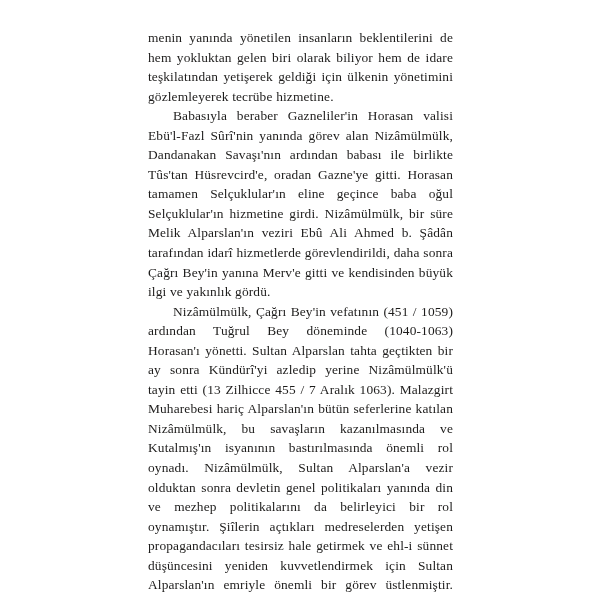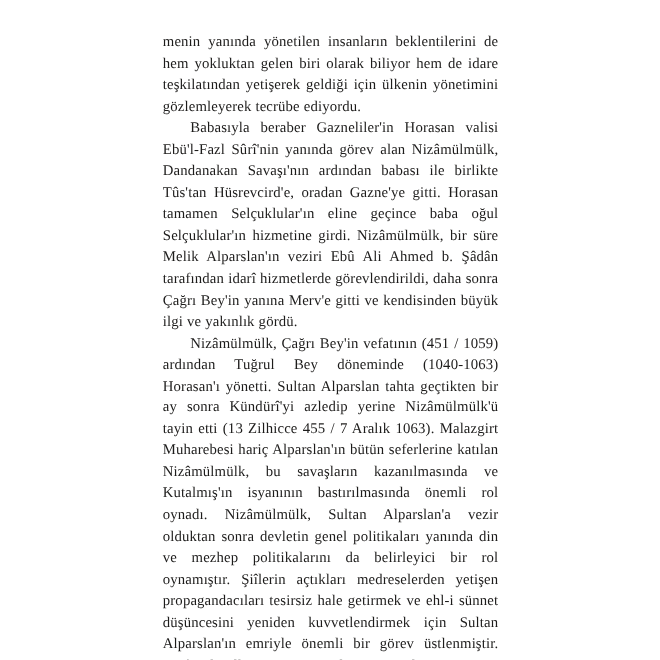--- a/index.html
+++ b/index.html
@@ -60,21 +60,21 @@
     text-rendering: optimizeLegibility;
   }
 </style>
 </head>
 <body style="background: rgb(255, 255, 255);">
 
 <div class="page" style="background: rgb(255, 255, 255);">
 
   <div class="text-column">
 
-    <p class="para no-indent" style="color: rgb(29, 28, 27);">menin yanında yönetilen insanların beklentilerini de hem yokluktan gelen biri olarak biliyor hem de idare teşkilatından yetişerek geldiği için ülkenin yönetimini gözlemleyerek tecrübe ediyordu.</p>
+    <p class="para no-indent" style="color: rgb(29, 28, 27);">menin yanında yönetilen insanların beklentilerini de hem yokluktan gelen biri olarak biliyor hem de idare teşkilatından yetişerek geldiği için ülkenin yönetimini gözlemleyerek tecrübe hizmetine.</p>
 
     <p class="para" style="color: rgb(29, 28, 27);">Babasıyla beraber Gazneliler'in Horasan valisi Ebü'l-Fazl Sûrî'nin yanında görev alan Nizâmülmülk, Dandanakan Savaşı'nın ardından babası ile birlikte Tûs'tan Hüsrevcird'e, oradan Gazne'ye gitti. Horasan tamamen Selçuklular'ın eline geçince baba oğul Selçuklular'ın hizmetine girdi. Nizâmülmülk, bir süre Melik Alparslan'ın veziri Ebû Ali Ahmed b. Şâdân tarafından idarî hizmetlerde görevlendirildi, daha sonra Çağrı Bey'in yanına Merv'e gitti ve kendisinden büyük ilgi ve yakınlık gördü.</p>
 
     <p class="para" style="color: rgb(29, 28, 27);">Nizâmülmülk, Çağrı Bey'in vefatının (451 / 1059) ardından Tuğrul Bey döneminde (1040-1063) Horasan'ı yönetti. Sultan Alparslan tahta geçtikten bir ay sonra Kündürî'yi azledip yerine Nizâmülmülk'ü tayin etti (13 Zilhicce 455 / 7 Aralık 1063). Malazgirt Muharebesi hariç Alparslan'ın bütün seferlerine katılan Nizâmülmülk, bu savaşların kazanılmasında ve Kutalmış'ın isyanının bastırılmasında önemli rol oynadı. Nizâmülmülk, Sultan Alparslan'a vezir olduktan sonra devletin genel politikaları yanında din ve mezhep politikalarını da belirleyici bir rol oynamıştır. Şiîlerin açtıkları medreselerden yetişen propagandacıları tesirsiz hale getirmek ve ehl-i sünnet düşüncesini yeniden kuvvetlendirmek için Sultan Alparslan'ın emriyle önemli bir görev üstlenmiştir. Nizâmülmülk, zamanında yayılmaya ve kuvvetlenmeye çalışan bozuk fırkalara karşı, ehl-i sünnet bilgilerinin sistemli bir şekilde öğretilmesi sağlandı. Bunun için Bağdat, Belh, Nişabur, Herat, İsfehan, Basra ve Musul gibi çeşitli şehirlerde, kendi ünvanı ile anılan Nizâ-</p>
 
   </div>
 
 </div>
 
 </body></html>

